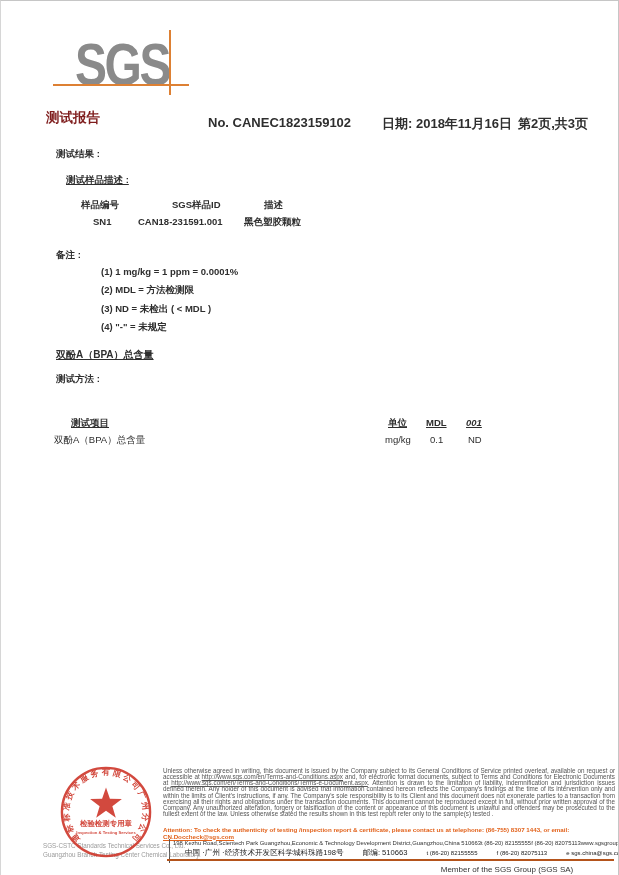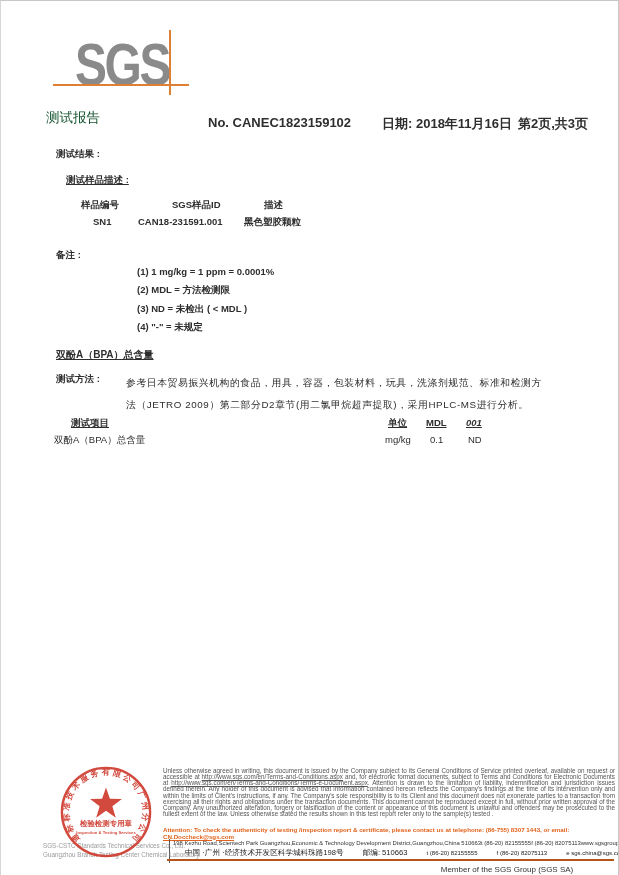--- a/index.html
+++ b/index.html
@@ -9,29 +9,29 @@
     border-top:1px solid #c6c6c6;border-left:1px solid #d6d6d6;border-right:1px solid #c6c6c6;
     box-sizing:border-box;overflow:hidden;
   }
   .abs{position:absolute;white-space:nowrap;}
   
   .logo-text{position:absolute;left:74px;top:40px;font-size:60px;font-weight:bold;color:#8a8a8a;
     line-height:48px;letter-spacing:-3px;transform:scaleX(0.8);transform-origin:0 0;}
   .logo-hline{position:absolute;left:52px;top:83px;width:136px;height:2px;background:#dd8033;}
   .logo-vline{position:absolute;left:168px;top:29px;width:2px;height:65px;background:#dd8033;}
   
-  .title{left:45px;top:108px;font-size:13.5px;font-weight:normal;color:#14532d;}
+  .title{left:45px;top:108px;font-size:13.5px;font-weight:bold;color:#7f1d1d;}
   .meta{font-size:13px;font-weight:bold;color:#2e2e2e;}
   
   .lbl{font-size:9.5px;font-weight:bold;color:#2e2e2e;}
   .ul{text-decoration:underline;}
   .cell{font-size:9.5px;font-weight:bold;color:#2e2e2e;}
   .rcell{font-size:9.5px;font-weight:normal;color:#2e2e2e;}
   .notes{position:absolute;left:100px;top:262px;font-size:9.5px;font-weight:bold;
-    line-height:18.3px;color:#2e2e2e;white-space:nowrap;margin-left:36px;}
+    line-height:18.3px;color:#2e2e2e;white-space:nowrap;}
   .bpa{left:55px;top:347px;font-size:10px;font-weight:bold;text-decoration:underline;color:#2e2e2e;}
   .method{position:absolute;left:125px;top:371px;font-size:9.8px;line-height:21.5px;
     color:#2e2e2e;letter-spacing:0.6px;white-space:nowrap;}
   .ithead{font-style:italic;}
   
   .legal{position:absolute;left:162px;top:767px;width:452px;font-size:6.3px;line-height:6.15px;
     color:#555;text-align:justify;white-space:normal;}
   .legal .link{text-decoration:underline;}
   .attention{position:absolute;left:162px;top:826px;width:452px;font-size:6.2px;line-height:6.6px;
     font-weight:bold;color:#e2621b;white-space:normal;}
@@ -80,24 +80,20 @@
   <div class="abs lbl" style="left:55px;top:248px;">备注 :</div>
   <div class="notes">
     <div>(1) 1 mg/kg = 1 ppm = 0.0001%</div>
     <div>(2) MDL = 方法检测限</div>
     <div>(3) ND = 未检出 ( &lt; MDL )</div>
     <div>(4) "-" = 未规定</div>
   </div>
 
   <div class="abs bpa">双酚A（BPA）总含量</div>
   <div class="abs lbl" style="left:55px;top:372px;">测试方法 :</div>
-  <div class="method">
-    <div>参考日本贸易振兴机构的食品，用具，容器，包装材料，玩具，洗涤剂规范、标准和检测方</div>
-    <div>法（JETRO 2009）第二部分D2章节(用二氯甲烷超声提取)，采用HPLC-MS进行分析。</div>
-  </div>
 
   <div>
     <div class="abs cell ul" style="left:58px;top:416px;padding-left:12px;">测试项目</div>
     <div class="abs cell ul" style="left:387px;top:416px;">单位</div>
     <div class="abs cell ul" style="left:425px;top:416px;">MDL</div>
     <div class="abs cell ul ithead" style="left:465px;top:416px;">001</div>
     <div>
       <div class="abs rcell" style="left:53px;top:433px;">双酚A（BPA）总含量</div>
       <div class="abs rcell" style="left:384px;top:433px;">mg/kg</div>
       <div class="abs rcell" style="left:429px;top:433px;">0.1</div>

